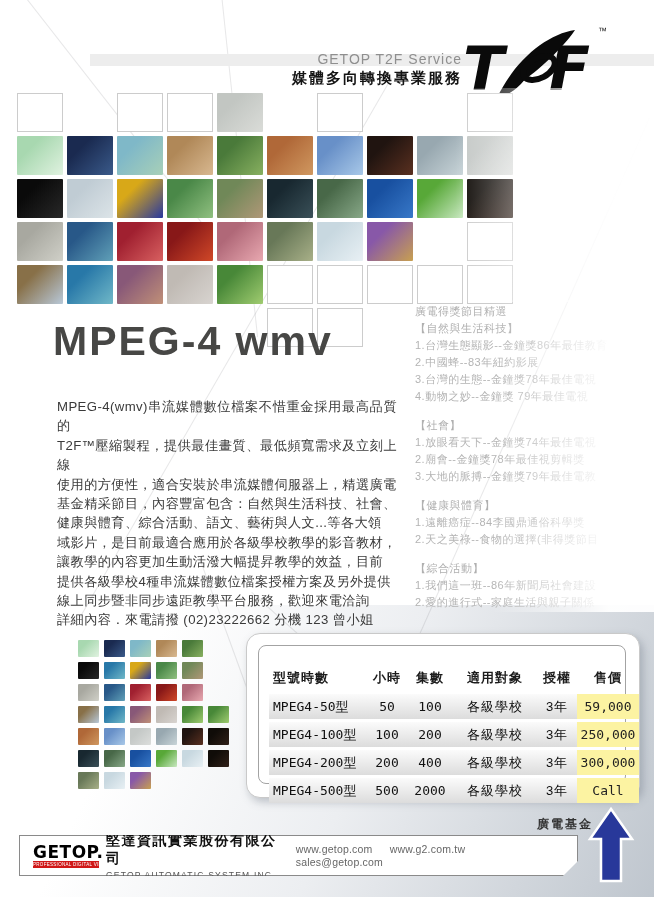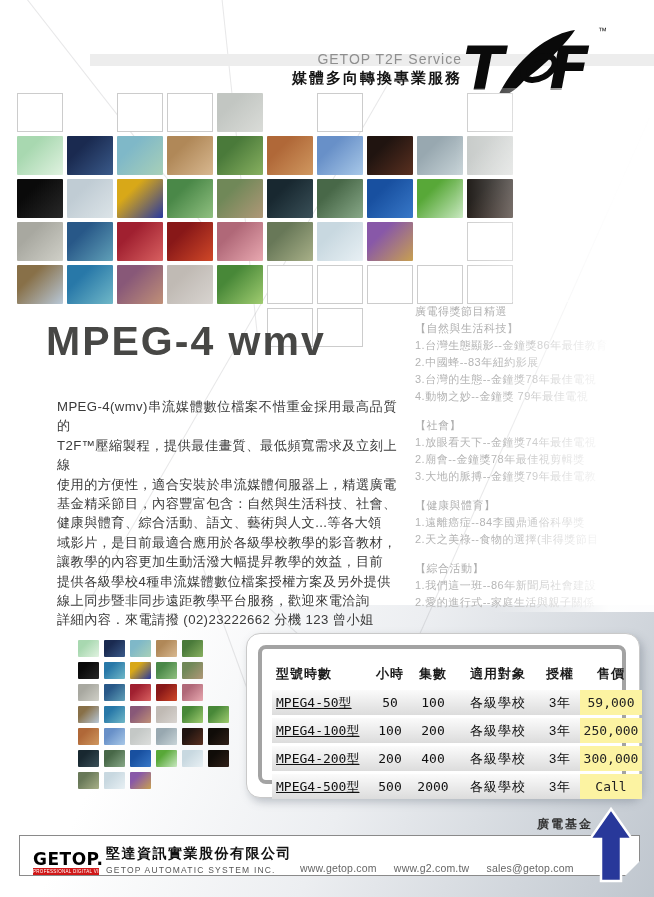--- a/index.html
+++ b/index.html
@@ -28,49 +28,49 @@
   #grid-fade{position:absolute;left:455px;top:88px;width:199px;height:214px;z-index:3;
              background:linear-gradient(to right,rgba(255,255,255,0),rgba(255,255,255,0.97) 80%);}
   #awards-fade{position:absolute;left:492px;top:300px;width:162px;height:312px;z-index:3;
              background:linear-gradient(to right,rgba(255,255,255,0),rgba(255,255,255,0.96) 72%);}
   
   #awards{position:absolute;left:415px;top:303px;width:250px;z-index:2;color:#b4b4b4;
           font-size:11px;line-height:17px;letter-spacing:0.5px;}
   #awards .sec{margin-bottom:12px;}
   #awards .hd{color:#b0b0b0;}
   
-  #title{position:absolute;left:46px;top:320px;z-index:4;color:#474745;}
+  #title{position:absolute;left:53px;top:320px;z-index:4;color:#474745;}
   #title .t1{font-size:41px;font-weight:bold;letter-spacing:2px;line-height:42px;}
   #title .t2{font-size:29px;font-weight:bold;letter-spacing:0px;line-height:34px;margin-top:2px;}
   
   #para{position:absolute;left:57px;top:397px;width:340px;z-index:4;color:#3a3a3a;
         font-size:13.2px;line-height:19.4px;letter-spacing:0.4px;white-space:pre-line;text-align:justify;}
   
   #montage{position:absolute;left:78px;top:640px;display:grid;
            grid-template-columns:repeat(6,21px);grid-auto-rows:17px;column-gap:5px;row-gap:5px;z-index:2;}
   #montage .cell{width:21px;height:17px;}
   
   #card{position:absolute;left:246px;top:633px;width:392px;height:163px;z-index:4;background:#fff;
         border:1px solid #c9c9c9;border-radius:14px;box-shadow:3px 4px 9px rgba(90,100,115,0.35);}
-  #tbl{position:absolute;left:11px;top:11px;width:368px;height:139px;border:4px solid #a3a3a3;
-       border-radius:8px;padding:12px 0 0 0;box-sizing:border-box;background:#fff;}
+  #tbl{position:absolute;left:11px;top:11px;width:368px;height:139px;border:1px solid #a3a3a3;
+       border-radius:8px;padding:19px 0 0 0;box-sizing:border-box;background:#fff;}
   .trow,.thead{display:grid;grid-template-columns:98px 40px 46px 84px 40px 62px;align-items:center;
         margin:0 10px 3px 10px;height:25px;}
   .thead{font-weight:bold;color:#1c1c1c;font-size:13px;letter-spacing:1px;margin-bottom:4px;}
   .trow{background:linear-gradient(#fbfbfb,#dcdcdc);}
   .trow > div{height:25px;display:flex;align-items:center;}
-  .c-model{font-family:"DejaVu Sans Mono",monospace;font-size:13px;color:#111;padding-left:4px;text-decoration:underline;}
+  .c-model{font-family:"DejaVu Sans Mono",monospace;font-size:13px;color:#111;padding-left:4px;}
   .c-num{font-family:"DejaVu Sans Mono",monospace;font-size:13px;color:#111;justify-content:center;}
   .c-txt{font-size:13px;color:#111;letter-spacing:1px;justify-content:center;}
   .c-price{font-family:"DejaVu Sans Mono",monospace;font-size:13px;color:#222;background:#fcf3a2;justify-content:center;}
   .thead span{display:block;text-align:center;}
   .thead span:first-child{text-align:left;padding-left:4px;}
   
-  #footer{position:absolute;left:19px;top:835px;width:621px;height:41px;background:#fff;z-index:4;
-          border:1px solid #8a8a8a;box-sizing:border-box;display:flex;align-items:flex-end;
+  #footer{position:absolute;left:19px;top:835px;width:559px;height:41px;background:#fff;z-index:4;
+          border:1px solid #8a8a8a;box-sizing:border-box;display:flex;align-items:center;
           clip-path:polygon(0 0,100% 0,100% calc(100% - 15px),calc(100% - 15px) 100%,0 100%);}
   #getop{margin-left:13px;width:66px;}
   #getop .g1{font-size:17px;font-weight:900;letter-spacing:0.5px;color:#000;line-height:16px;font-family:"DejaVu Sans",sans-serif;}
   #getop .g2{background:#d01818;color:#fff;font-size:4.5px;text-align:center;letter-spacing:0.3px;
              padding:1px 0;margin-top:1px;white-space:nowrap;overflow:hidden;}
   #company{margin-left:7px;width:186px;}
   #company .c1{font-size:14px;font-weight:bold;color:#111;letter-spacing:1.5px;}
   #company .c2{font-size:8.5px;color:#555;letter-spacing:1.2px;margin-top:2px;}
   #contact{margin-left:8px;color:#666;font-size:10.5px;line-height:13px;letter-spacing:0.2px;}
   #contact .a2 span{margin-right:14px;}

